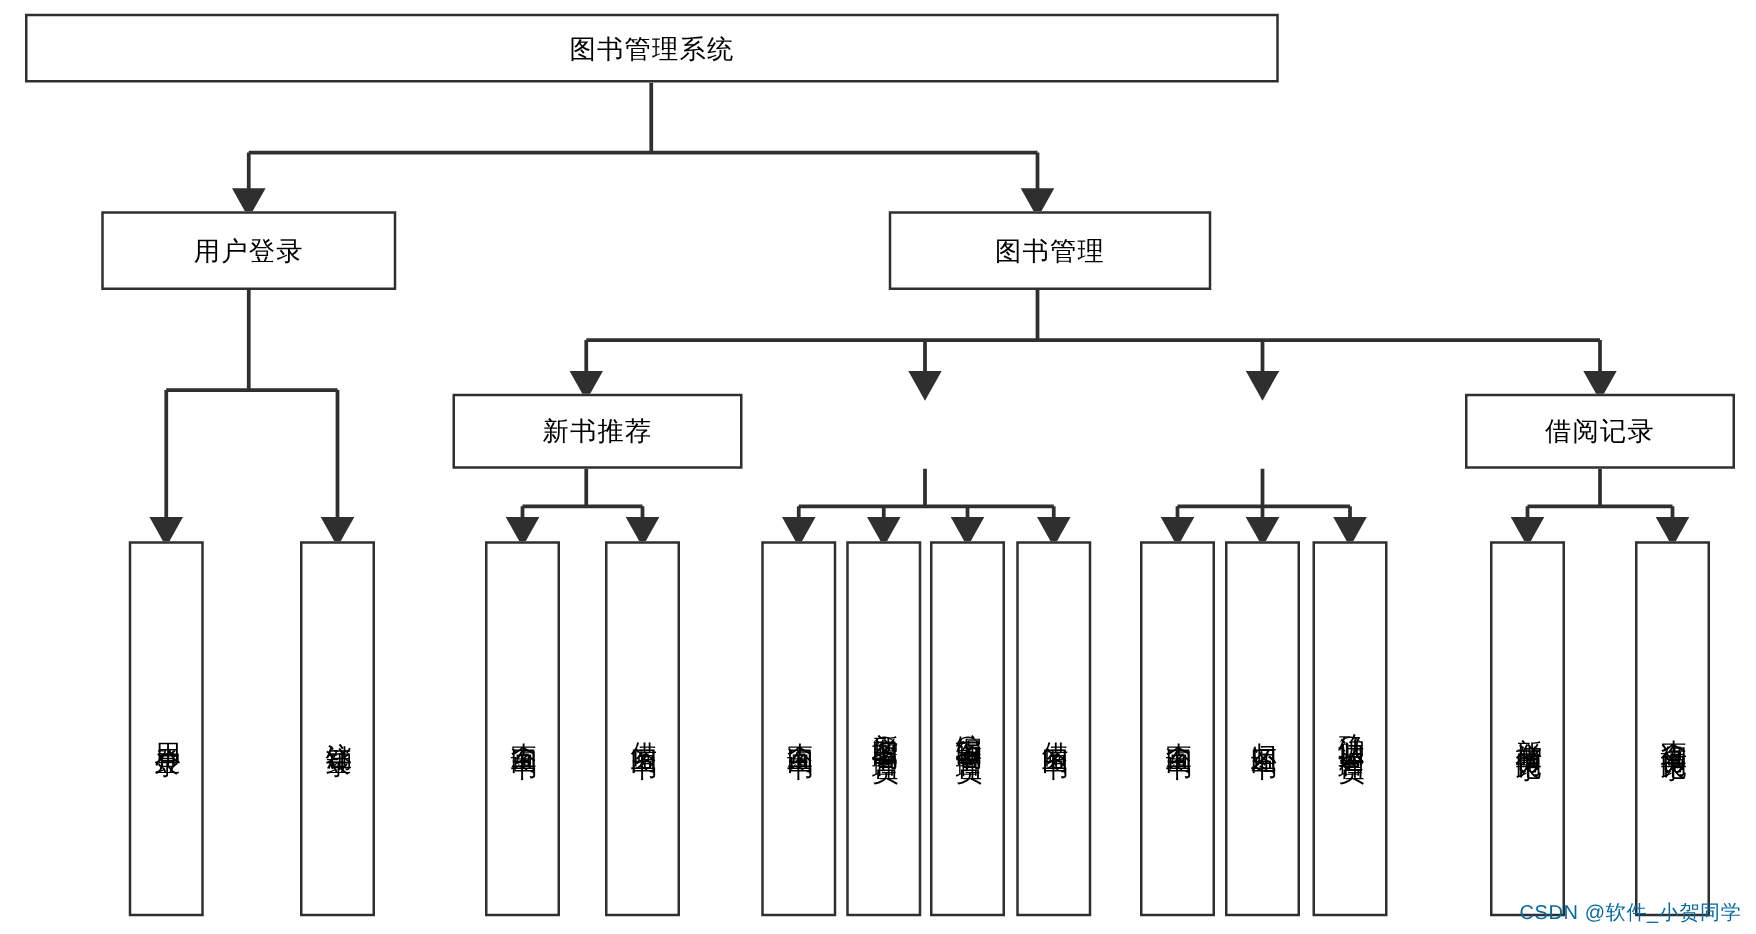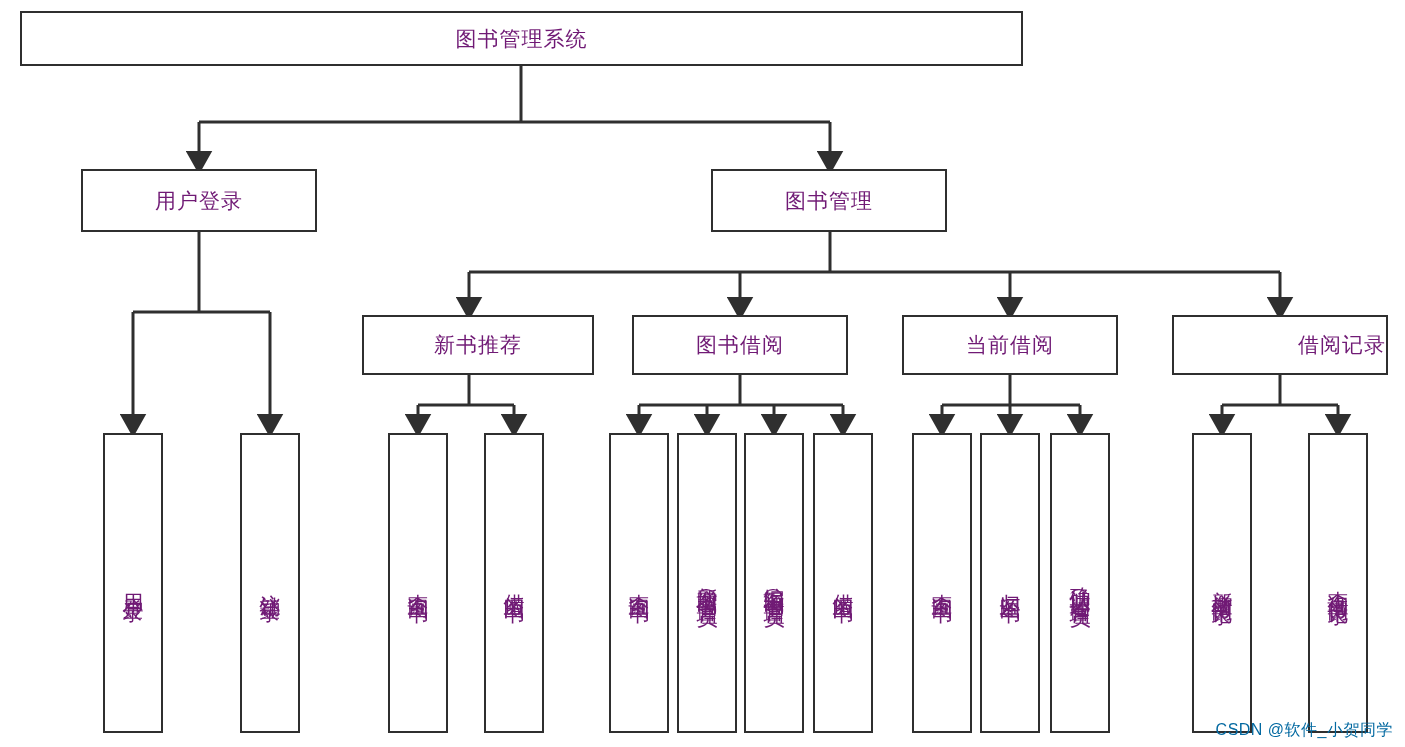--- a/index.html
+++ b/index.html
@@ -26,21 +26,21 @@
     height: 747px;
   }
   .node-box {
     position: absolute;
     box-sizing: border-box;
     border: 2px solid #2f2f2f;
     background: #ffffff;
     display: flex;
     align-items: center;
     justify-content: center;
-    color: #701a75;
+    color: #000000;
   }
   .node-h {
     font-size: 21px;
     letter-spacing: 1px;
   }
   .node-v {
     font-size: 21px;
     letter-spacing: 2px;
   }
   .node-v .vtext {
@@ -116,34 +116,28 @@
     </g>
   </svg>
 
   <div class="node-box node-h" style="left:20px; top:11px; width:1003px; height:55px;">
     <span>图书管理系统</span>
   </div>
 
   <div class="node-box node-h" style="left:81px; top:169px; width:236px; height:63px;">
     <span>用户登录</span>
   </div>
-  <div class="node-box node-h" style="left:711px; top:169px; width:236px; height:63px;">
+  <div class="node-box node-h" style="left:711px; top:169px; width:258px; height:63px;">
     <span>图书管理</span>
   </div>
 
   <div class="node-box node-h" style="left:362px; top:315px; width:232px; height:60px;">
     <span>新书推荐</span>
   </div>
-  <div class="node-box node-h" style="left:632px; top:315px; width:216px; height:60px;">
-    <span>图书借阅</span>
-  </div>
-  <div class="node-box node-h" style="left:902px; top:315px; width:216px; height:60px;">
-    <span>当前借阅</span>
-  </div>
-  <div class="node-box node-h" style="left:1172px; top:315px; width:216px; height:60px;justify-content:flex-end;">
+  <div class="node-box node-h" style="left:1172px; top:315px; width:216px; height:60px;">
     <span>借阅记录</span>
   </div>
 
   <div class="node-box node-v" style="left:103px; top:433px; width:60px; height:300px;">
     <span class="vtext">用户登录</span>
   </div>
   <div class="node-box node-v" style="left:240px; top:433px; width:60px; height:300px;">
     <span class="vtext">注销登录</span>
   </div>
 

